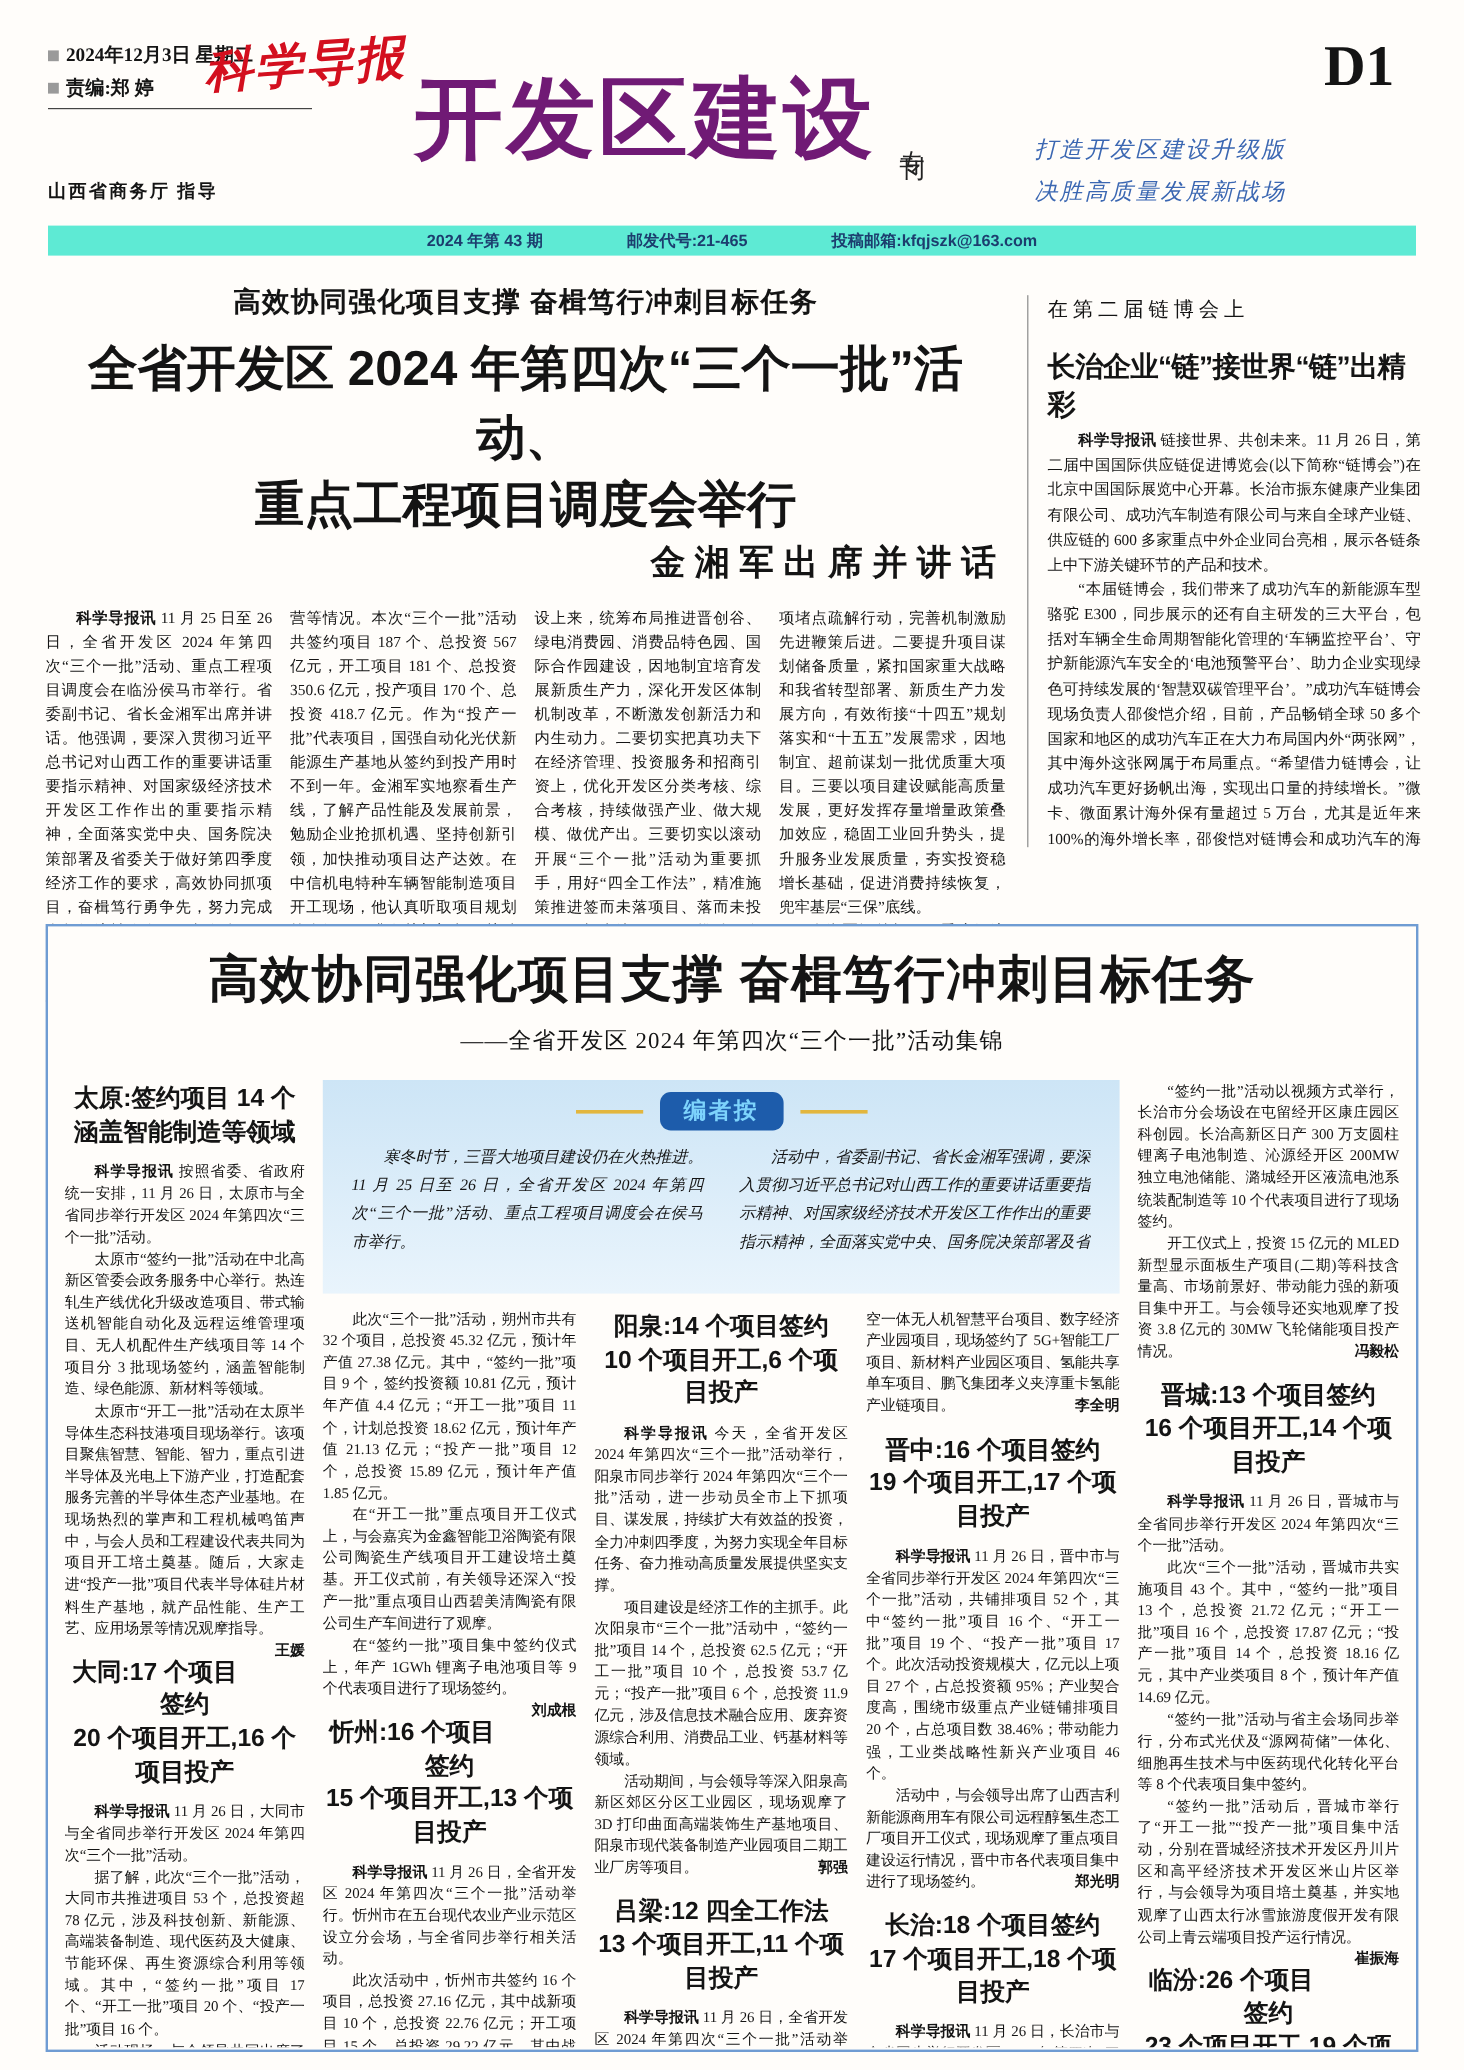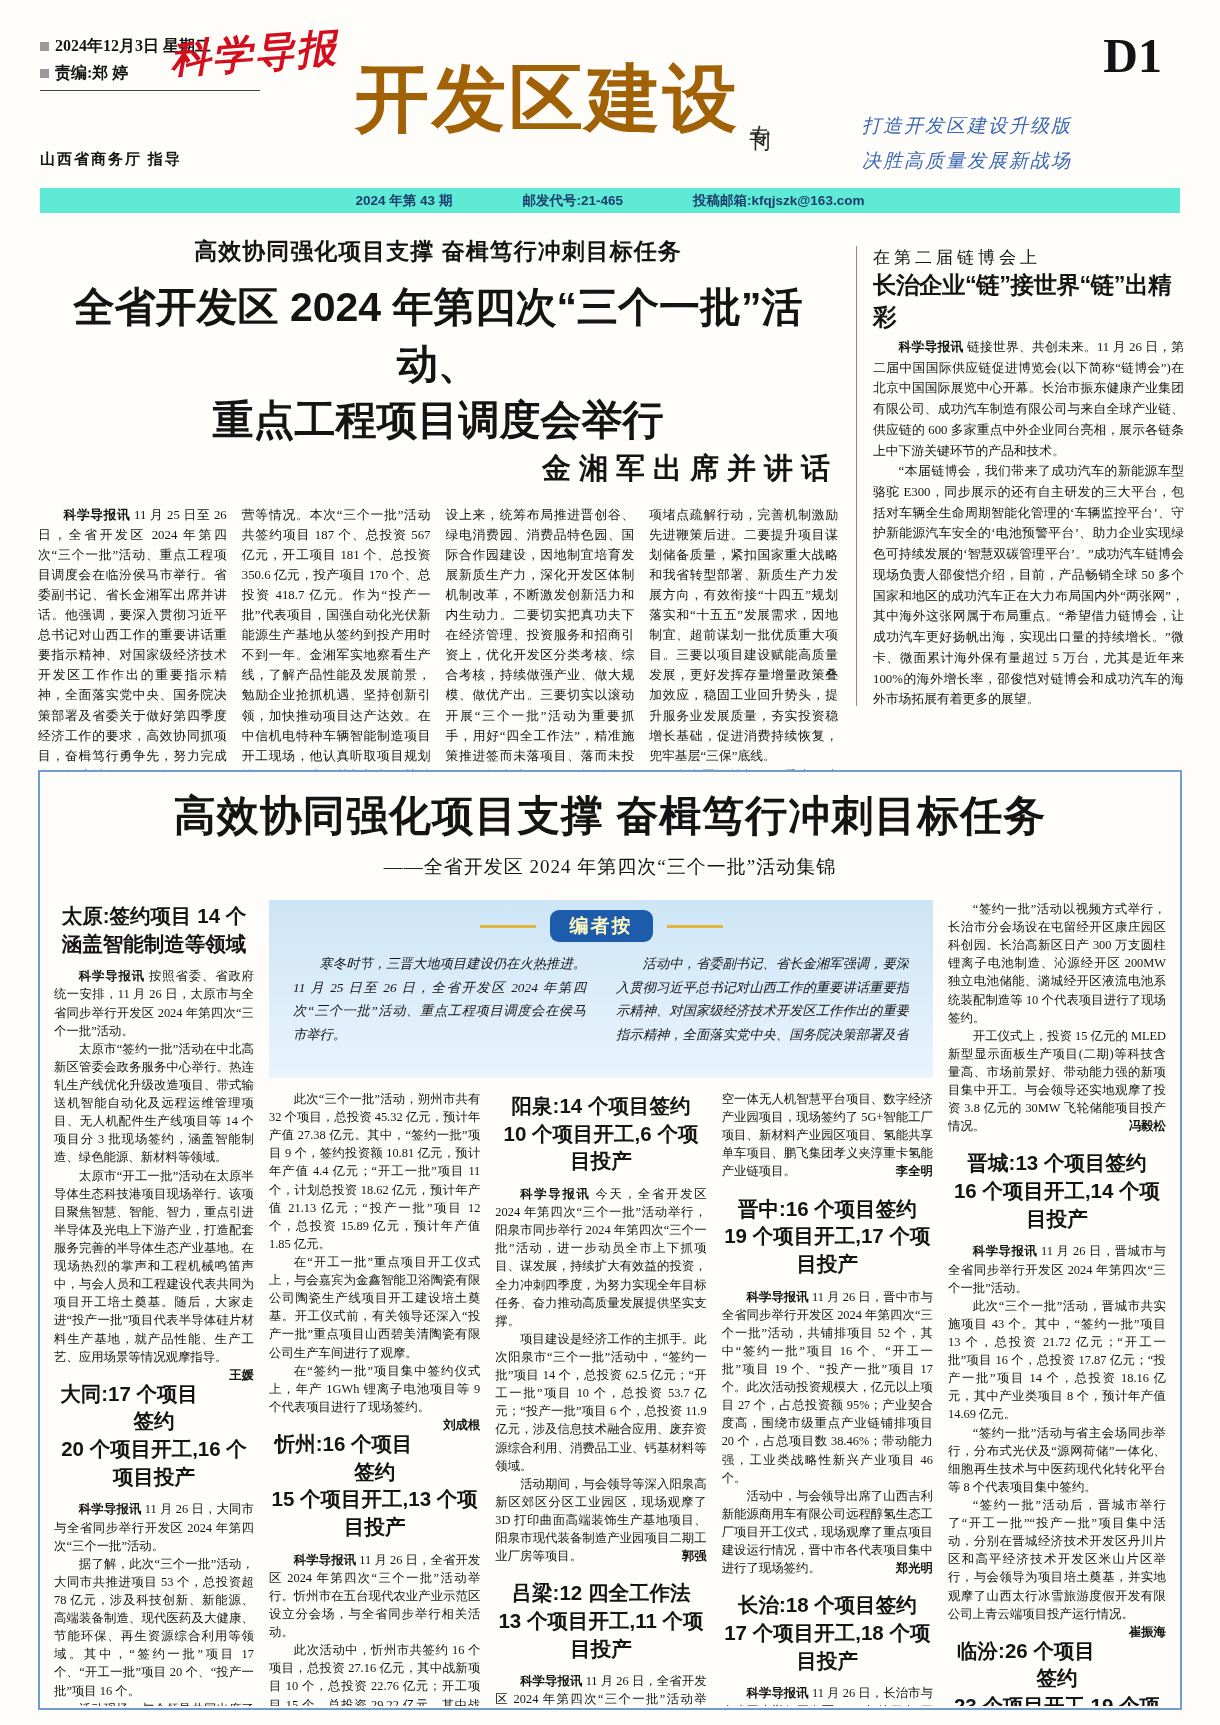--- a/index.html
+++ b/index.html
@@ -12,21 +12,21 @@
   .hei { font-family:"Liberation Sans","DejaVu Sans",sans-serif; }
 
   
   .top-left { position:absolute; left:40px; top:36px; width:220px; font-size:16px; }
   .top-left .row { display:flex; align-items:center; gap:6px; margin-bottom:6px; font-weight:bold; }
   .sq { width:9px; height:9px; background:#9a9a9a; flex:0 0 auto; }
   .top-left .rule { border-bottom:1.5px solid #444; margin-top:2px; }
   .guidance { position:absolute; left:40px; top:150px; font-size:15px; font-weight:bold; letter-spacing:2px; }
   .masthead { position:absolute; left:170px; top:26px; color:#d30f1e; font-size:40px; font-weight:bold;
               font-style:italic; transform:rotate(-4deg); letter-spacing:2px; }
-  .main-title { position:absolute; left:355px; top:62px; color:#a16207; font-size:74px; font-weight:900;
+  .main-title { position:absolute; left:345px; top:62px; color:#701a75; font-size:74px; font-weight:900;
                 letter-spacing:3px; line-height:1; }
   .supplement { position:absolute; left:746px; top:108px; writing-mode:vertical-rl; font-size:21px;
                 letter-spacing:6px; color:#222; }
   .page-no { position:absolute; right:58px; top:28px; font-size:48px; font-weight:bold; }
   .slogans { position:absolute; left:862px; top:108px; color:#3b67b2; font-size:19px; line-height:1.85;
              font-style:italic; letter-spacing:2px; }
   .info-bar { position:absolute; left:40px; right:40px; top:188px; height:25px; background:#5eead4;
               color:#1c3d6e; display:flex; justify-content:center; align-items:center; gap:70px;
               font-size:13.5px; font-weight:bold; }
 
@@ -38,21 +38,21 @@
   .lead .body { display:flex; gap:15px; margin-top:16px; height:368px; overflow:hidden; }
   .lead .col { flex:1 1 0; font-size:12.8px; line-height:1.57; text-align:justify; }
   p.para { margin:0; text-indent:2em; }
   p.cont { text-indent:0; }
   .leadin { font-family:"Liberation Sans","DejaVu Sans",sans-serif; font-weight:bold; }
   .byline { float:right; font-family:"Liberation Sans","DejaVu Sans",sans-serif; font-weight:bold; }
 
   
   .side { position:absolute; left:856px; top:246px; width:328px; padding-left:16px;
           border-left:1px solid #8a8a8a; height:460px; overflow:hidden; }
-  .side .kicker { font-size:17px; letter-spacing:4px; margin-bottom:0; }
+  .side .kicker { font-size:17px; letter-spacing:4px; margin-bottom:20px; }
   .side .h1 { font-size:23.5px; font-weight:900; letter-spacing:-0.5px; margin-bottom:4px; }
   .side .stext { font-size:12.8px; line-height:1.62; text-align:justify; }
   .side p { margin:0; }
 
   
   .bottom { position:absolute; left:38px; top:770px; width:1144px; height:940px;
             border:2.5px solid #6f9cd3; background:#fffdfa; padding:16px 14px 10px; overflow:hidden; }
   .bottom .btitle { text-align:center; font-size:42px; font-weight:900; letter-spacing:1px; }
   .bottom .bsub { text-align:center; font-size:19px; margin-top:10px; letter-spacing:1px; }
   .bcontent { display:flex; gap:15px; margin-top:20px; height:806px;justify-content:center; }
@@ -62,21 +62,21 @@
   .bcol5 { flex:0 0 218px; }
   .bmid-cols { display:flex; gap:15px; margin-top:12px; flex:1 1 auto; overflow:hidden; }
   .bmid-cols .bcol { flex:1 1 0; }
   .city-h { text-align:center; font-weight:900; font-size:20.5px; line-height:1.35; margin:14px 0 10px; }
   .city-h.first { margin-top:2px; }
 
   
   .enote { flex:0 0 176px; background:linear-gradient(180deg,#cde5f6,#e9f4fc); padding:10px 24px 8px; }
   .enote-head { display:flex; align-items:center; justify-content:center; gap:14px; }
   .dash { width:56px; height:3px; background:#e2b63e; }
-  .pill { background:#1d5cab; color:#fef9c3; font-size:19px; font-weight:bold; padding:3px 20px;
+  .pill { background:#1d5cab; color:#7dd3fc; font-size:19px; font-weight:bold; padding:3px 20px;
           border-radius:9px; letter-spacing:2px; }
   .enote-text { margin-top:10px; font-size:13.3px; line-height:1.78; font-style:italic;
                 columns:2; column-gap:30px; text-align:justify; height:118px; overflow:hidden; }
   .enote-text p { margin:0; text-indent:2em; }
 </style>
 </head>
 <body>
 
 <div class="page">
 

